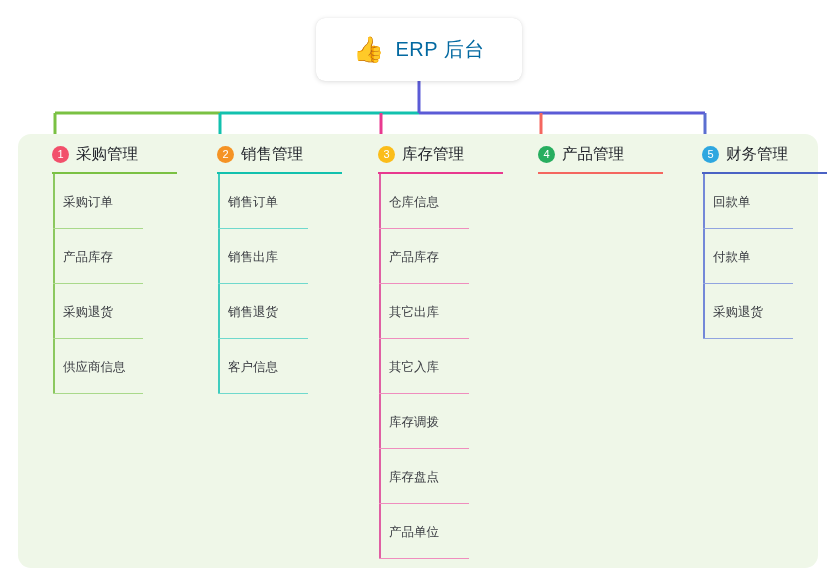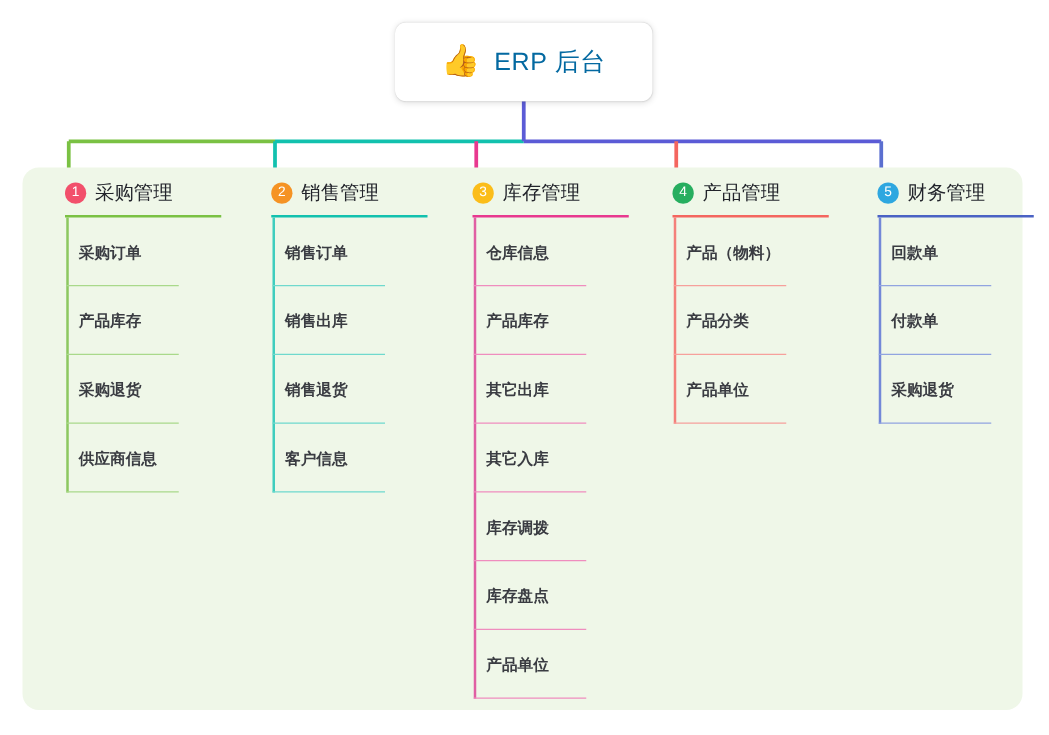--- a/index.html
+++ b/index.html
@@ -139,21 +139,20 @@
     height: 55px;
     box-sizing: border-box;
   }
   .leaf-text {
     position: absolute;
     left: 33px;
     top: 20px;
     font-size: 12.5px;
     color: #3a3c42;
     white-space: nowrap;
-    font-weight: bold;
   }
   .leaf-rule {
     position: absolute;
     left: 23px;
     bottom: 0;
     width: 90px;
     height: 1.4px;
   }
 </style>
 </head>
@@ -274,35 +273,20 @@
             <span class="leaf-rule" style="background: rgb(239, 141, 190);"></span>
           </div>
         </div>
       </div>
       <div class="column" style="left: 498px;">
         <div class="col-head">
           <span class="badge" style="background: rgb(39, 174, 95);">4</span>
           <span class="col-title">产品管理</span>
           <span class="col-head-rule" style="background: rgb(244, 102, 95);"></span>
         </div>
-        <div class="leaves">
-          <span class="spine" style="background: rgb(244, 128, 122); height: 165px;"></span>
-          <div class="leaf">
-            <span class="leaf-text">产品（物料）</span>
-            <span class="leaf-rule" style="background: rgb(246, 160, 155);"></span>
-          </div>
-          <div class="leaf">
-            <span class="leaf-text">产品分类</span>
-            <span class="leaf-rule" style="background: rgb(246, 160, 155);"></span>
-          </div>
-          <div class="leaf">
-            <span class="leaf-text">产品单位</span>
-            <span class="leaf-rule" style="background: rgb(246, 160, 155);"></span>
-          </div>
-        </div>
       </div>
       <div class="column" style="left: 662px;">
         <div class="col-head">
           <span class="badge" style="background: rgb(46, 167, 224);">5</span>
           <span class="col-title">财务管理</span>
           <span class="col-head-rule" style="background: rgb(74, 98, 196);"></span>
         </div>
         <div class="leaves">
           <span class="spine" style="background: rgb(115, 136, 216); height: 165px;"></span>
           <div class="leaf">

